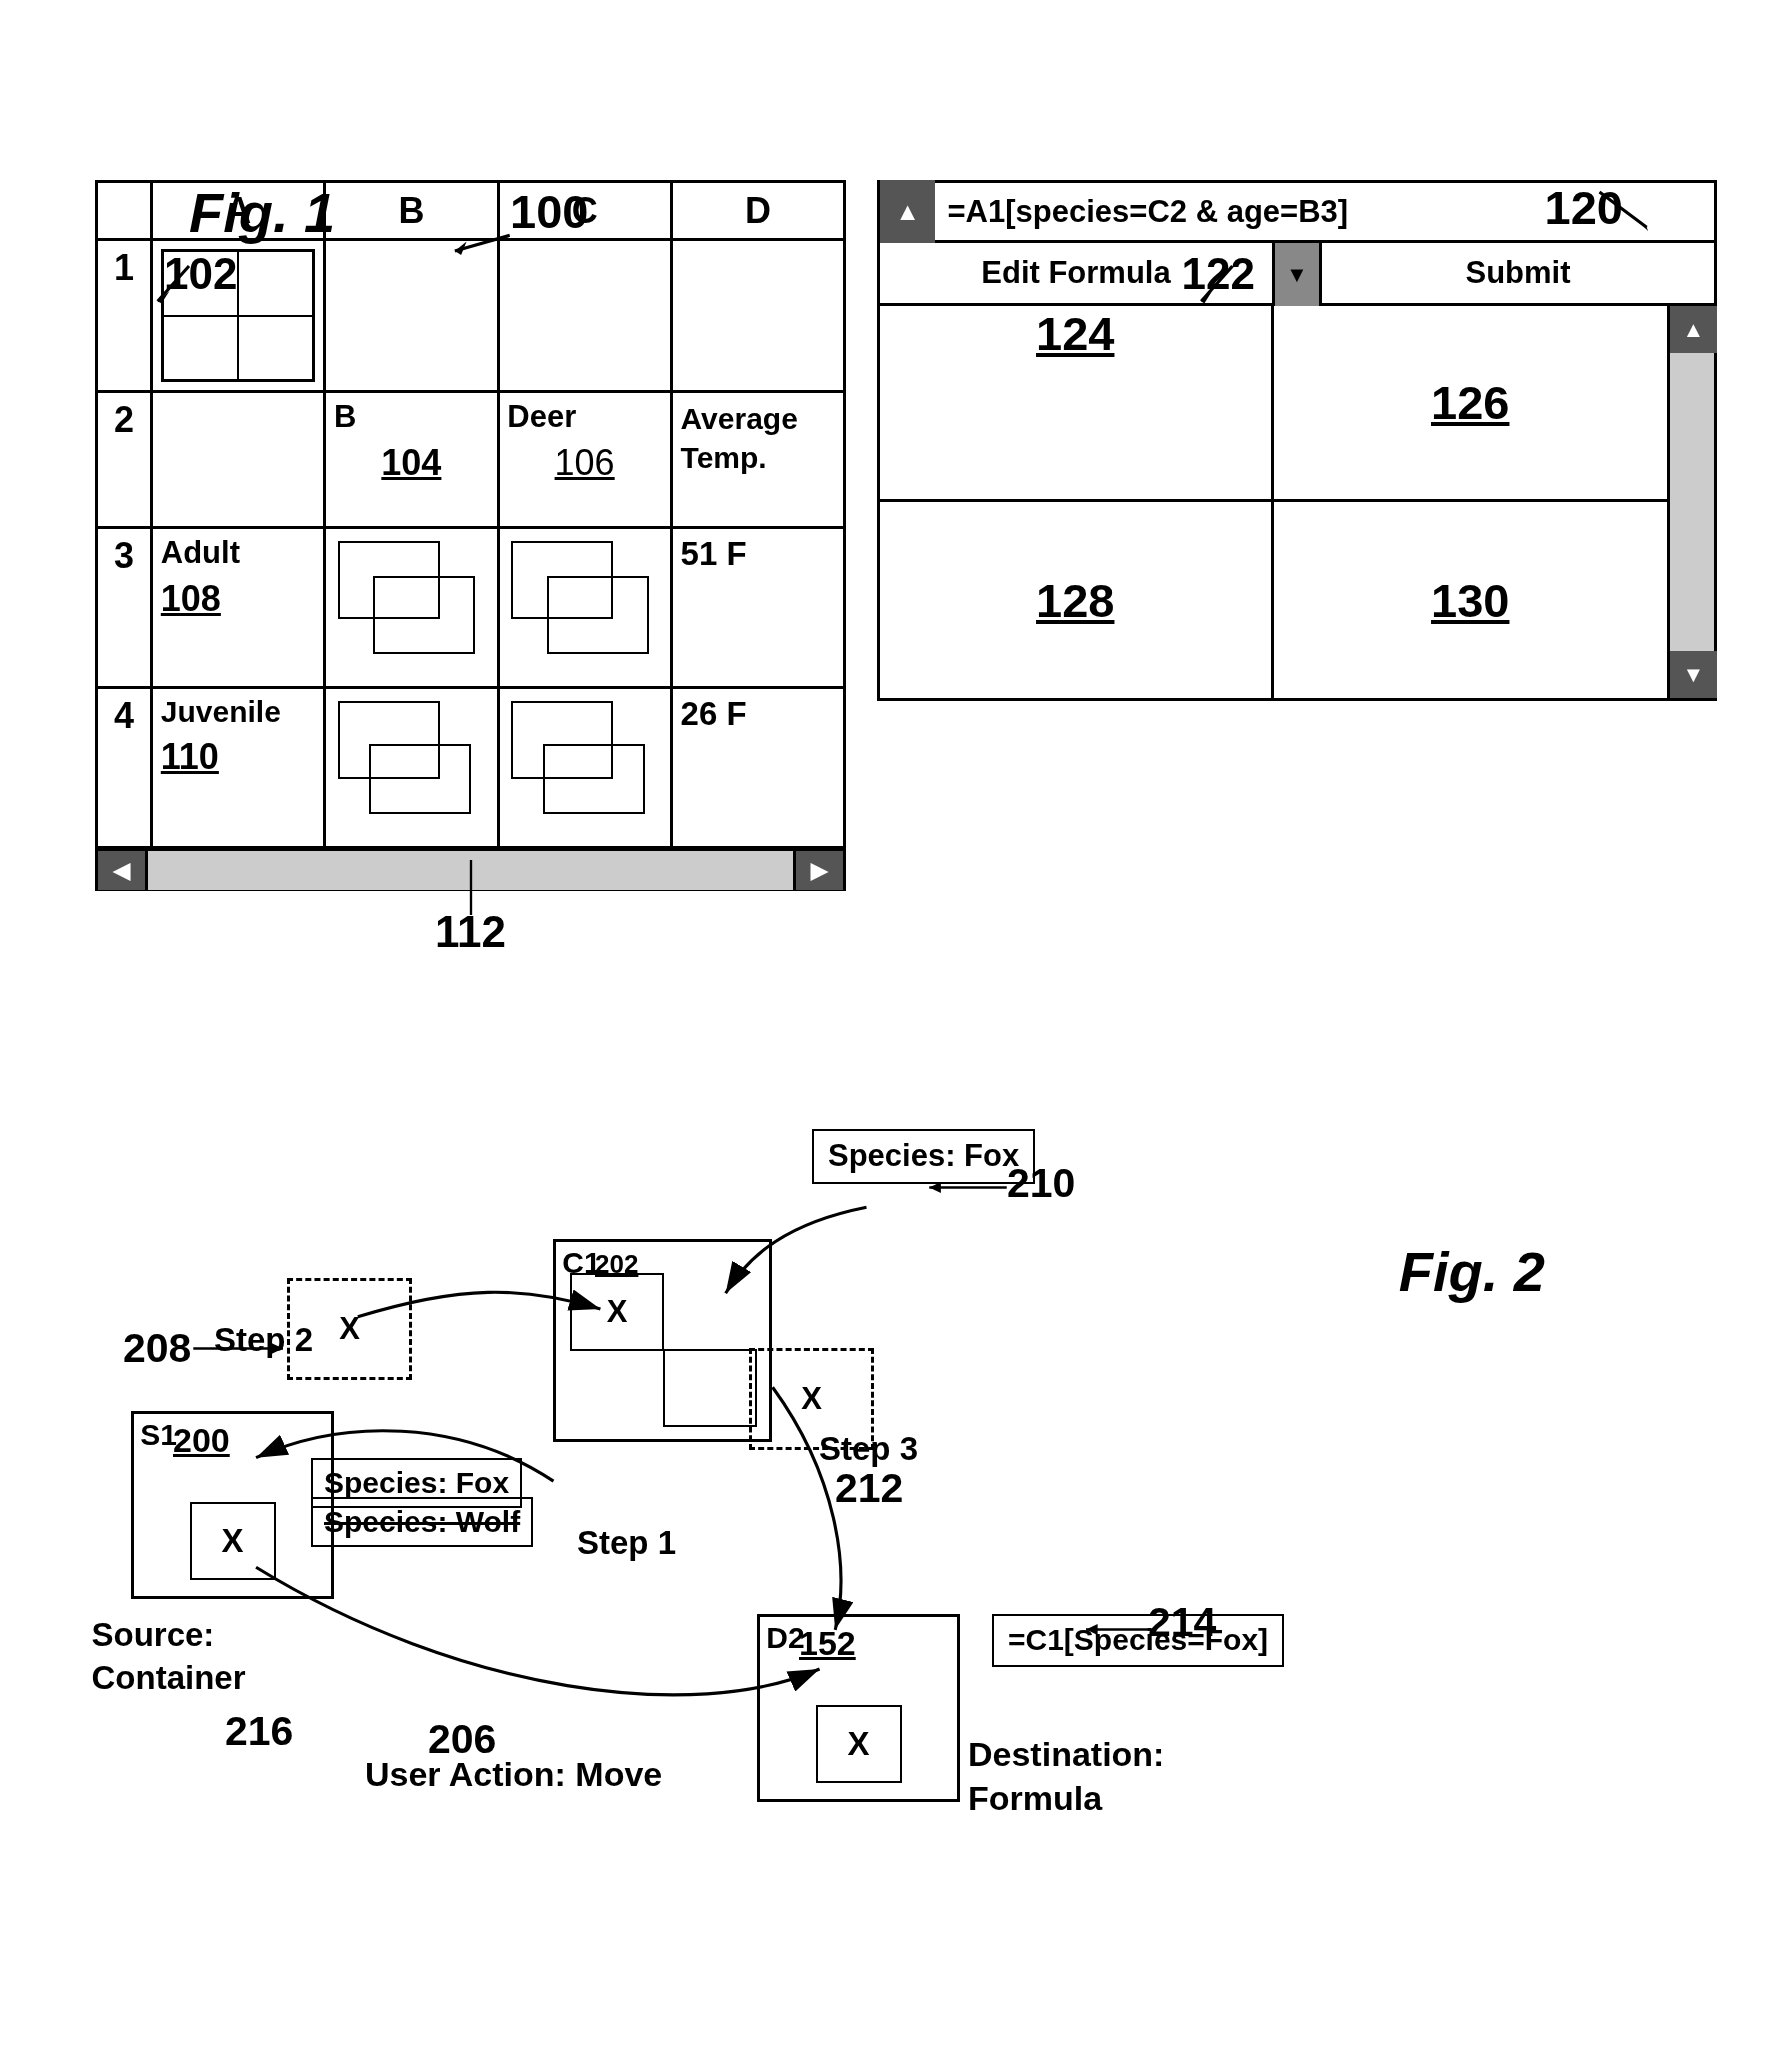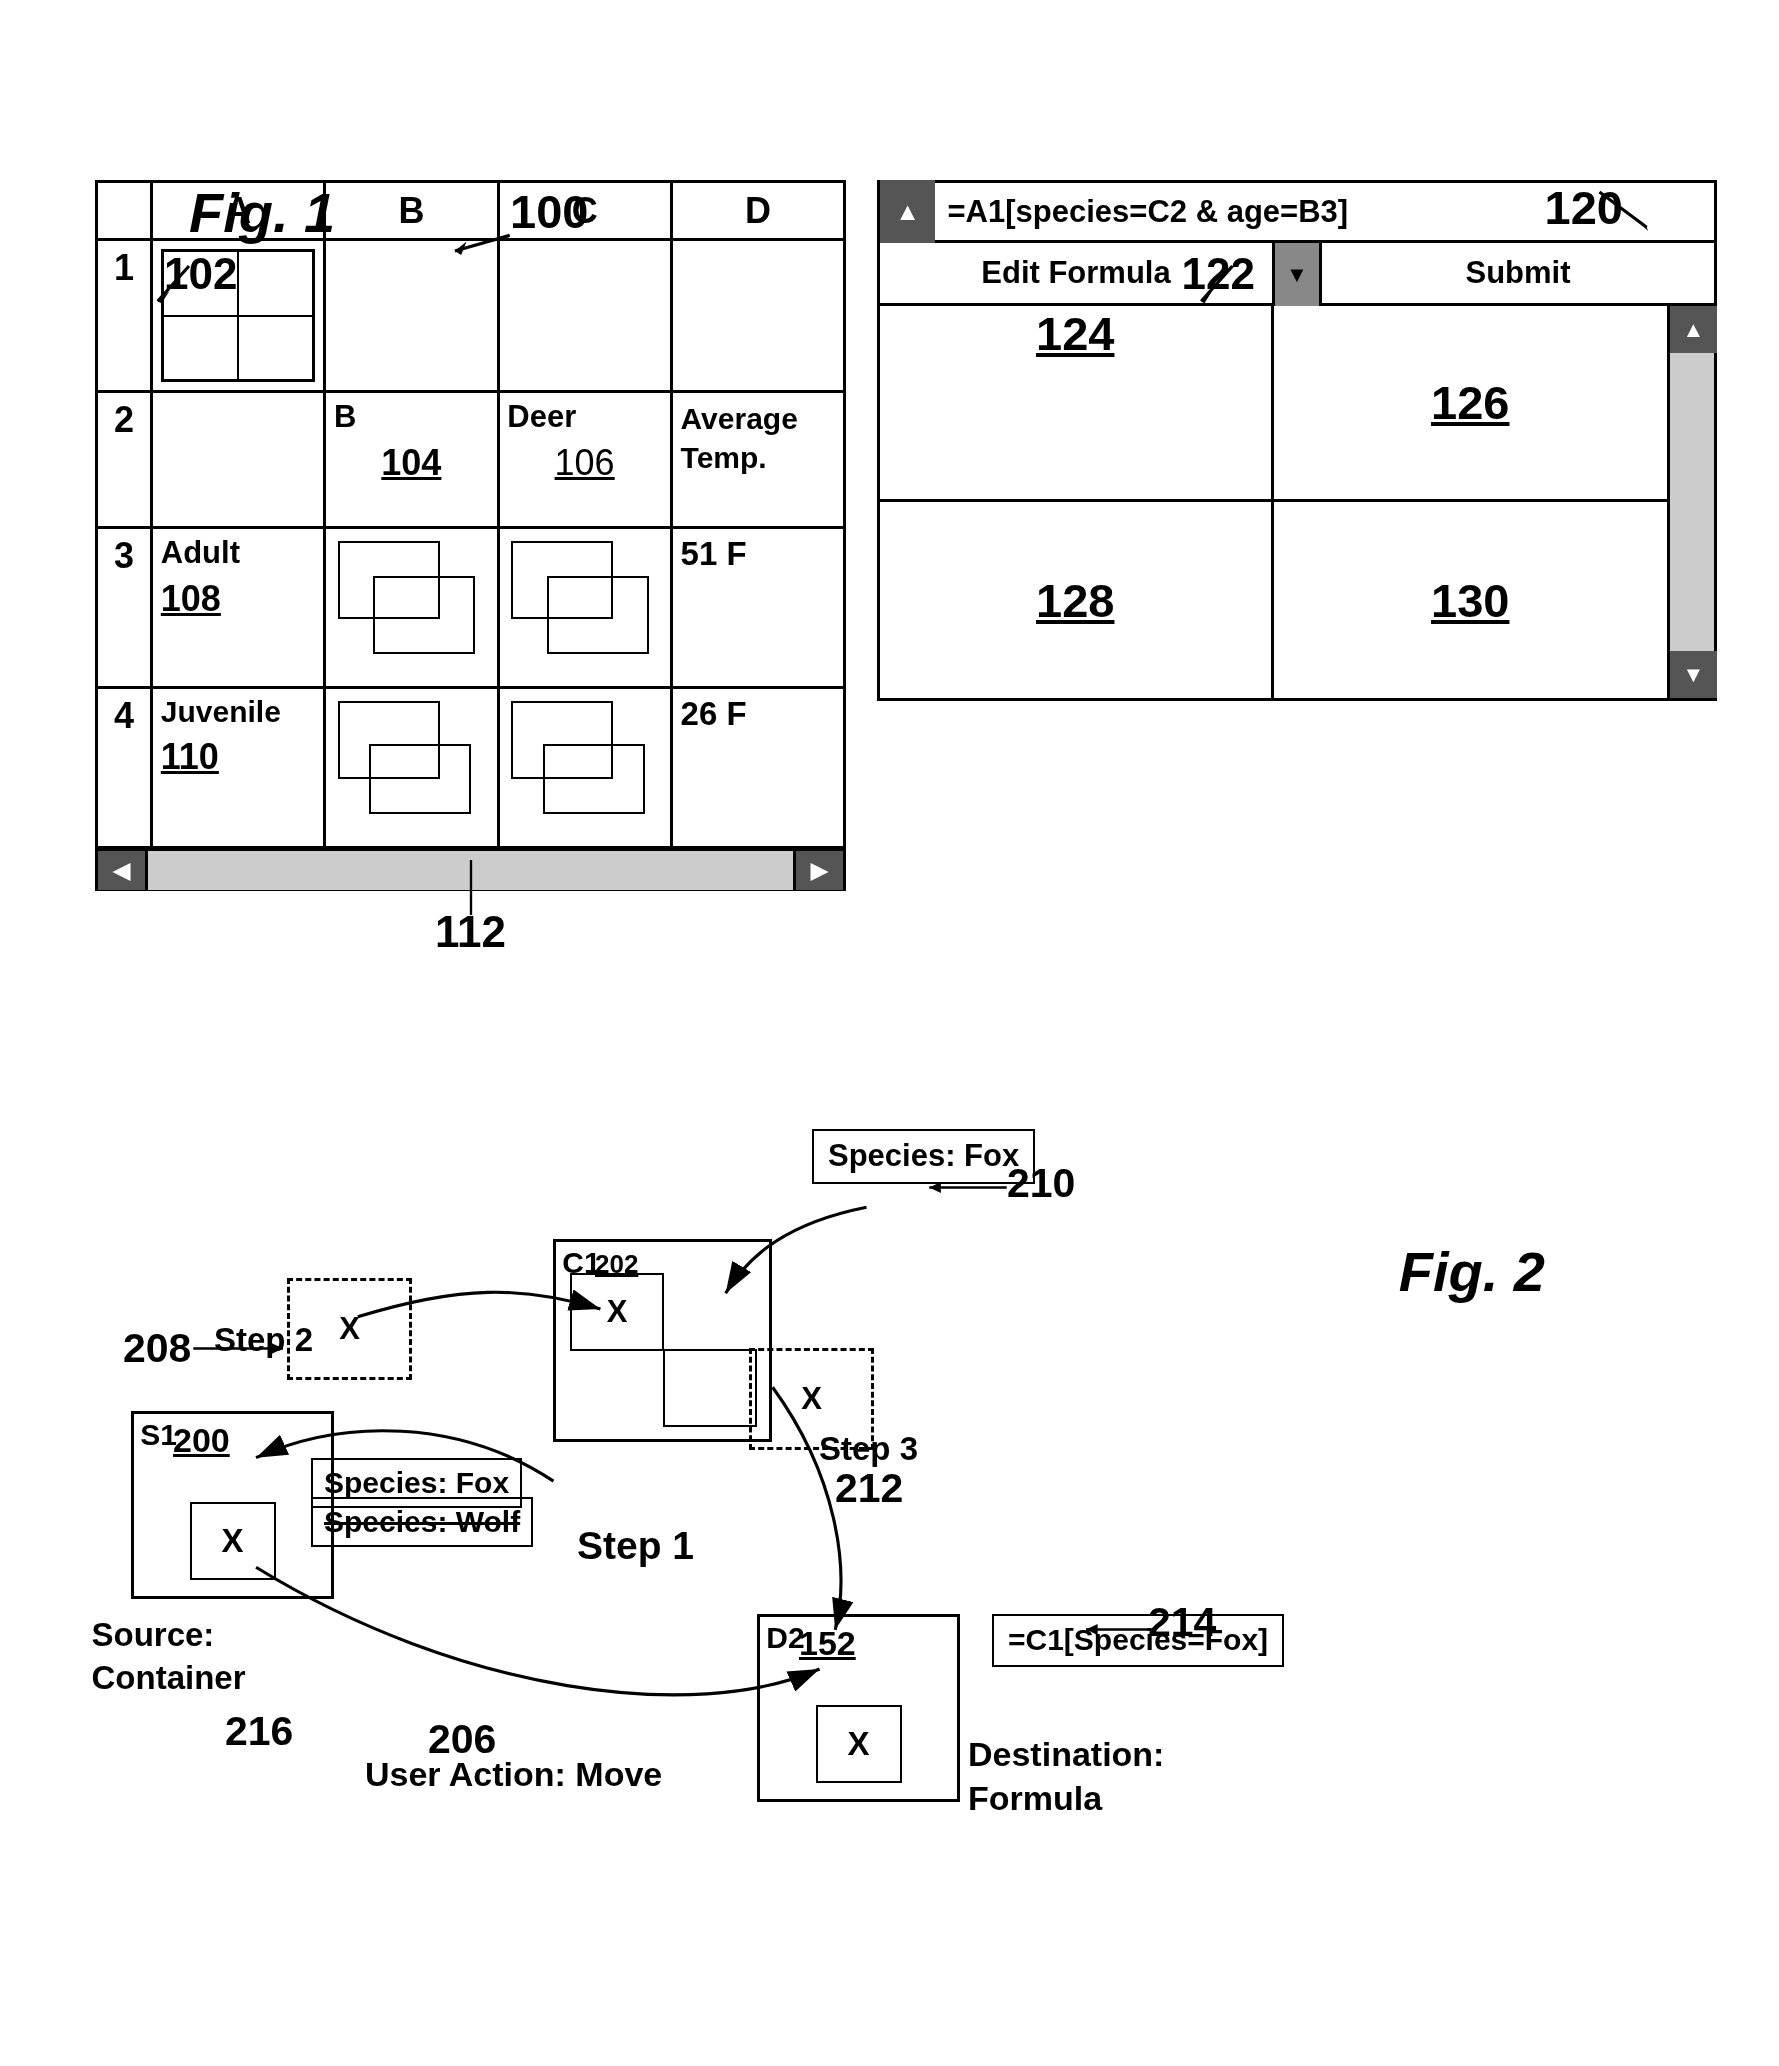--- a/index.html
+++ b/index.html
@@ -481,21 +481,21 @@
         <line x1="5" y1="25" x2="120" y2="25" stroke="#000" stroke-width="3"></line>
         <polygon points="120,25 105,18 105,32" fill="#000"></polygon>
       </svg>
 
       <div style="position:absolute;left:751px;top:348px;font-size:33px;font-weight:bold;">
         <span>Step 3</span>
       </div>
 
       <div style="position:absolute;left:767px;top:383px;font-size:41px;font-weight:bold;">212</div>
 
-      <div style="position:absolute;left:509px;top:442px;font-size:39px;font-weight:bold;">
+      <div style="position:absolute;left:509px;top:442px;font-size:33px;font-weight:bold;">
         <span>Step 1</span>
       </div>
 
       <div style="position:absolute;left:939px;top:78px;font-size:41px;font-weight:bold;">210</div>
 
       <svg style="position:absolute;top:90px;left:853px;width:94px;height:31px;" viewBox="0 0 120 40" width="94" height="31">
         <line x1="110" y1="20" x2="10" y2="20" stroke="#000" stroke-width="3"></line>
         <polygon points="10,20 25,13 25,27" fill="#000"></polygon>
       </svg>
 

